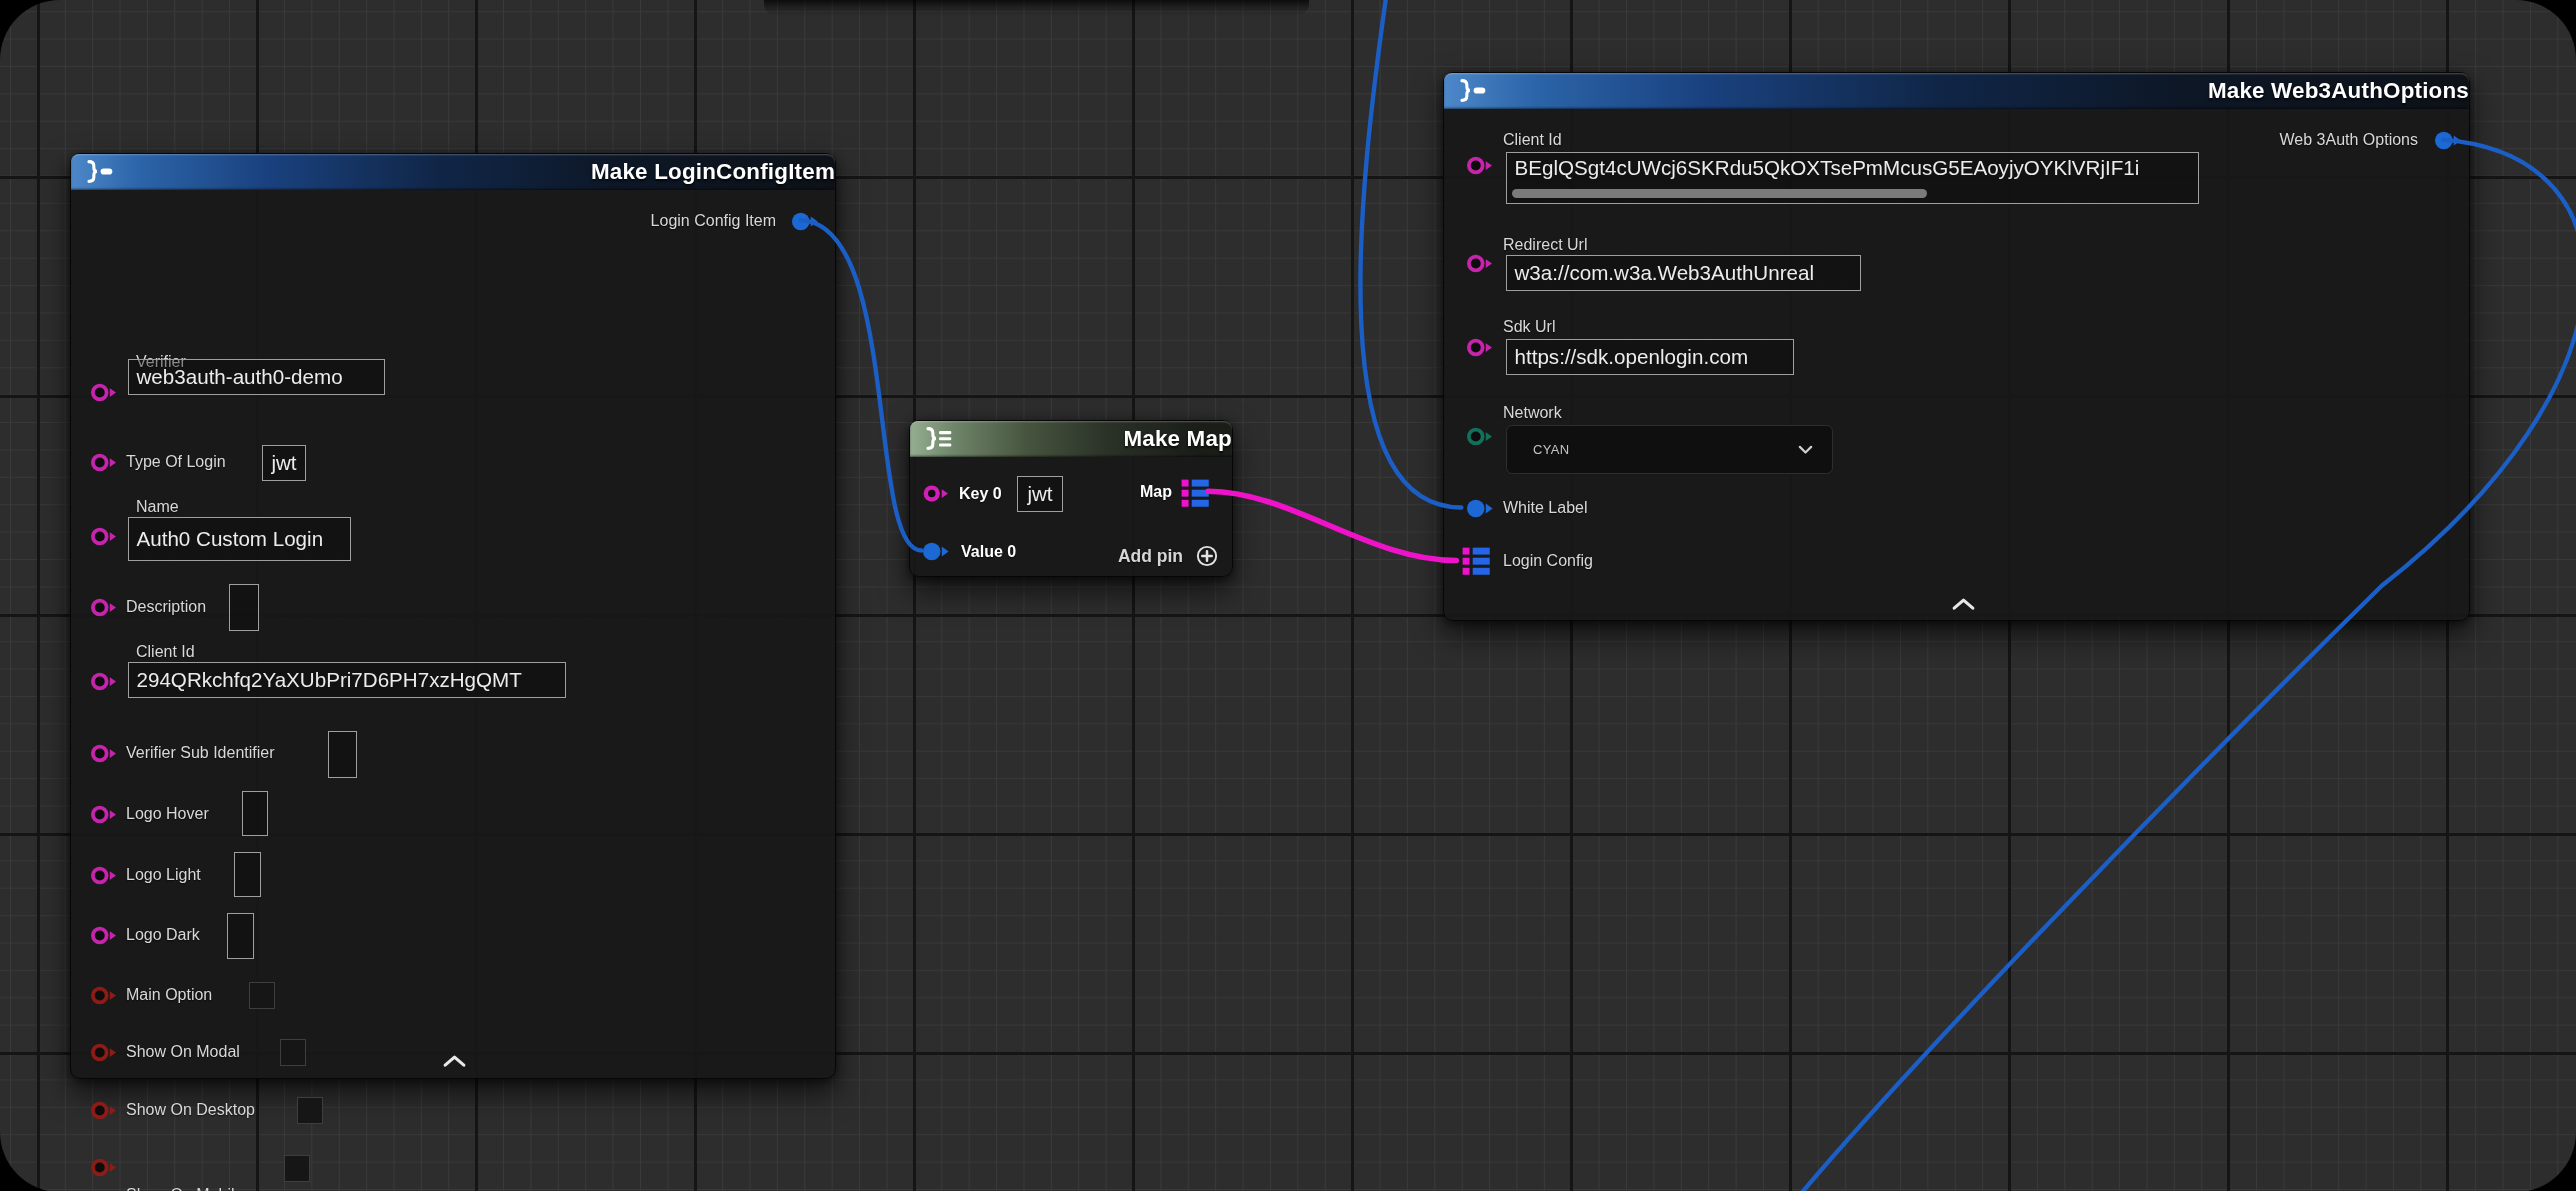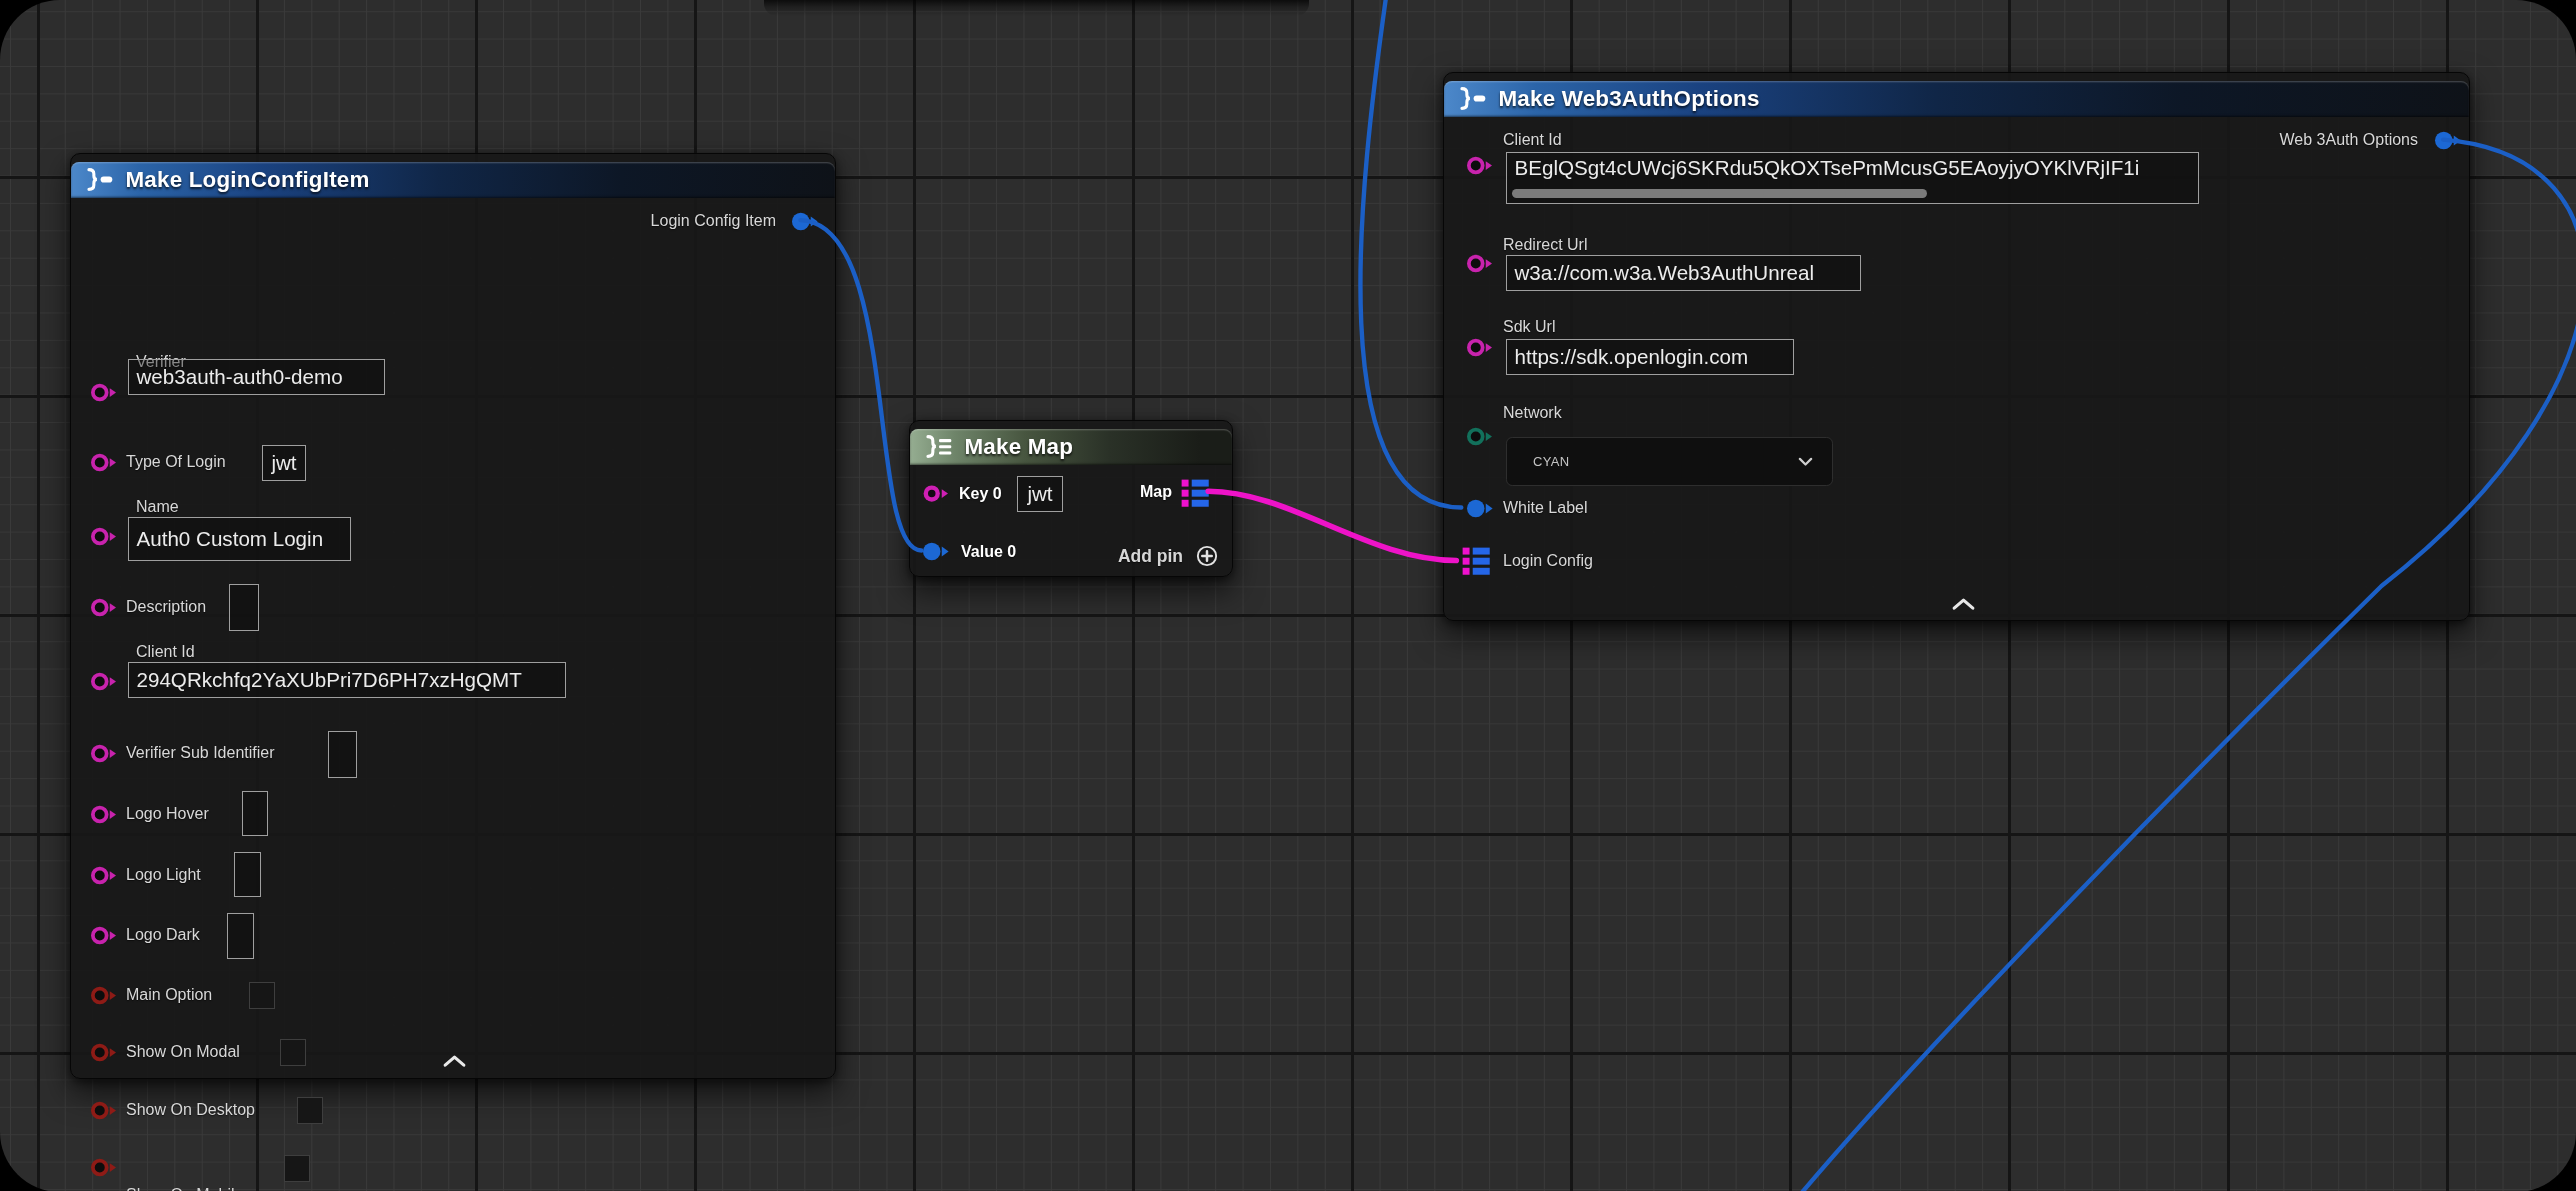--- a/index.html
+++ b/index.html
@@ -26,24 +26,25 @@
     border-radius:0 0 12.5px 12.5px;
   }
 
   
   .node{
     position:absolute; background:rgba(24,24,24,.93);
     border:1.2px solid #060606; border-radius:10px;
     box-shadow:0 13.7px 30px rgba(0,0,0,.6), 0 2.5px 8.7px rgba(0,0,0,.5);
   }
   .node-header{
-    position:absolute; left:0; top:8px; right:0; height:36px;
+    position:absolute; left:0; top:0; right:0; height:36px;
     border-radius:8px 8px 0 0; display:flex; align-items:center;
     padding-left:12.5px; gap:10px;
     box-shadow:inset 0 1.2px 1.2px rgba(255,255,255,.22), inset 0 -1.2px 1.9px rgba(0,0,0,.5);
+    justify-content:space-between;
   }
   .header-blue{ background:linear-gradient(90deg,#4c88ca 0%,#2b64a8 9%,#1a4280 25%,#102647 48%,#0d1726 72%,#0e1218 100%); }
   .header-green{ background:linear-gradient(90deg,#95ad91 0%,#6e8469 14%,#47553f 36%,#2a3127 62%,#1a1d18 90%); }
   .node-title{ font-size:22.4px; font-weight:bold; color:#fff;
                text-shadow:0 1.9px 2.5px rgba(0,0,0,.75); letter-spacing:0.2px; white-space:nowrap; }
 
   .plabel{ position:absolute; font-size:16px; color:#d8d8d8; white-space:nowrap;
            text-shadow:0 1.2px 1.2px rgba(0,0,0,.6); line-height:18.7px; }
   .plabel.bold{ font-weight:bold; color:#ffffff; }
 
@@ -317,21 +318,21 @@
     </span>
     <div class="tbox" style="left:62px; top:266px; width:288px; height:36px;">https://sdk.openlogin.com</div>
 
     <span class="plabel" style="left:59px; top:331px;">Network</span>
     <span class="pin" style="left:21px; top:351px;">
       <svg width="29" height="25" viewBox="0 0 46 40">
           <circle cx="17" cy="20" r="11" fill="#0d0d0d" stroke="#12705b" stroke-width="6"></circle>
           <path d="M33 13 L43 20 L33 27 Z" fill="#12705b"></path>
         </svg>
     </span>
-    <div class="dropdown" style="left:62px; top:364px; width:327px; height:49px;">
+    <div class="dropdown" style="left:62px; top:352px; width:327px; height:49px;">
       <span>CYAN</span>
       <span>
         <svg width="15" height="9.4" viewBox="0 0 24 15">
             <path d="M3 3 L12 12 L21 3" stroke="#cfcfcf" stroke-width="3.5" fill="none" stroke-linecap="round" stroke-linejoin="round"></path>
           </svg>
       </span>
     </div>
 
     <span class="pin" style="left:21px; top:423px;">
       <svg width="29" height="25" viewBox="0 0 46 40">

